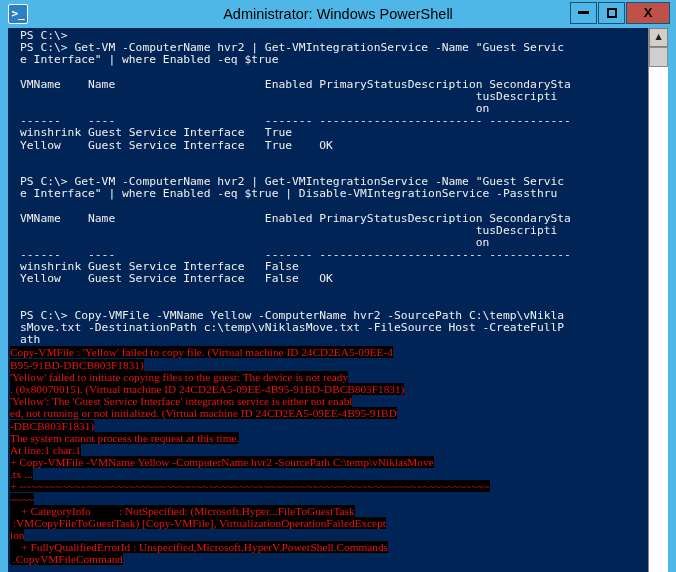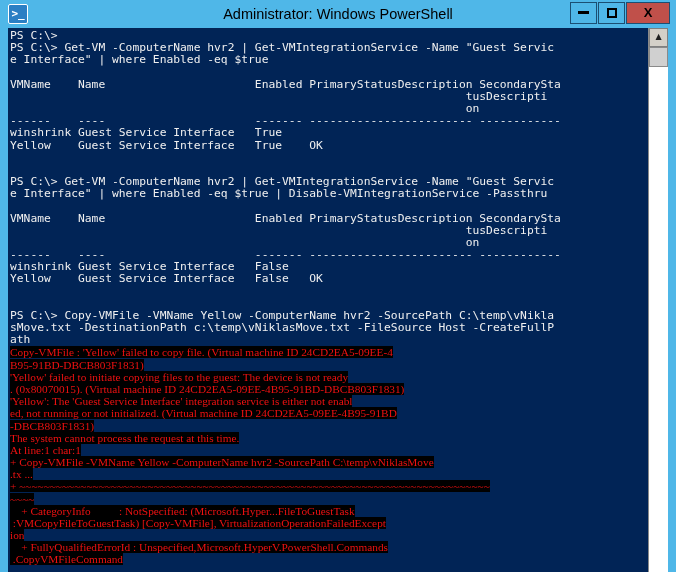--- a/index.html
+++ b/index.html
@@ -117,21 +117,21 @@
     left: 2px;
     top: 2px;
     width: 638px;
     font-family: "DejaVu Sans Mono", monospace;
     font-size: 11.3px;
     line-height: 12.18px;
     letter-spacing: 0px;
     white-space: pre;
     color: #f0f0f0;
   }
-  .ln { display: block; height: 12.18px; }
+  .ln { display: block; height: 12.18px; margin-left: 10px; }
   .errline {
     color: #ee1111;
     display: block;
     height: 12.18px;
   }
   .errline > span { background: #000000; font-family: Liberation Serif, serif; }
 
   
   #scrollbar {
     position: absolute;

